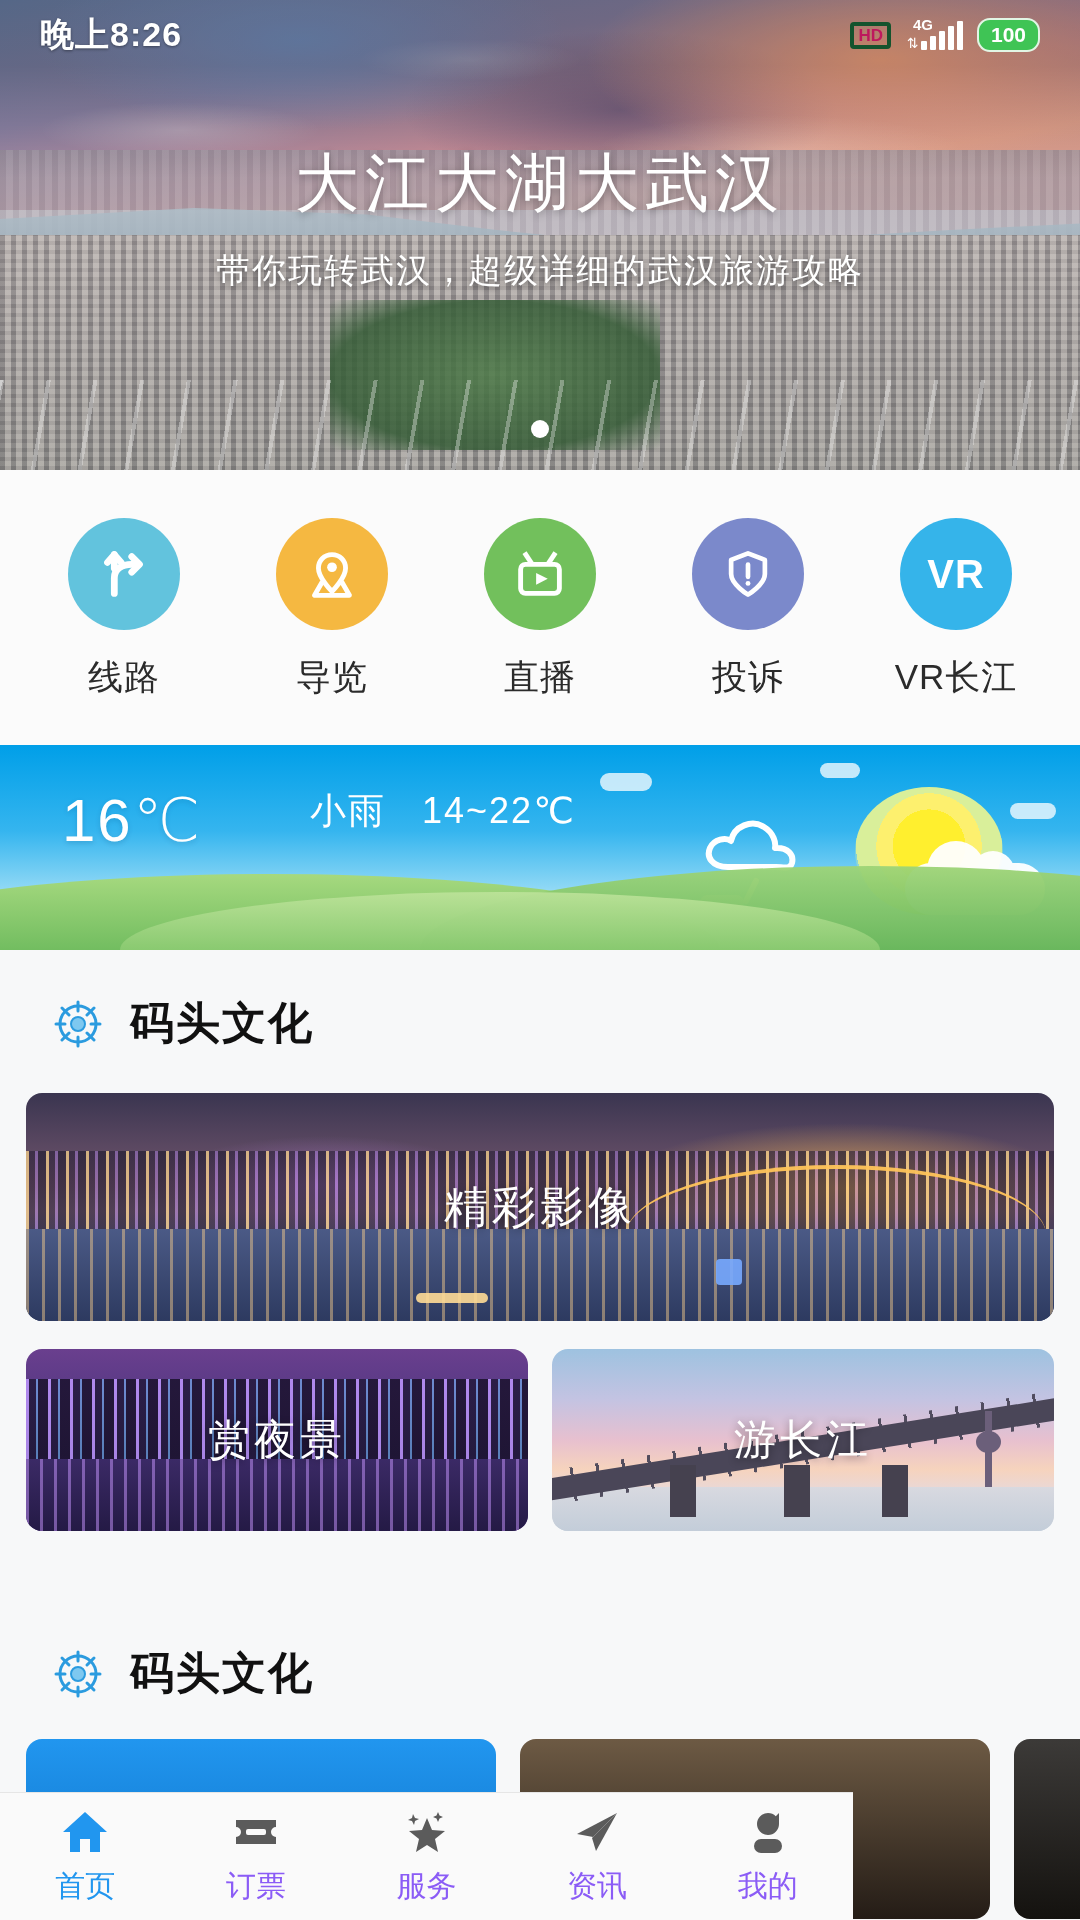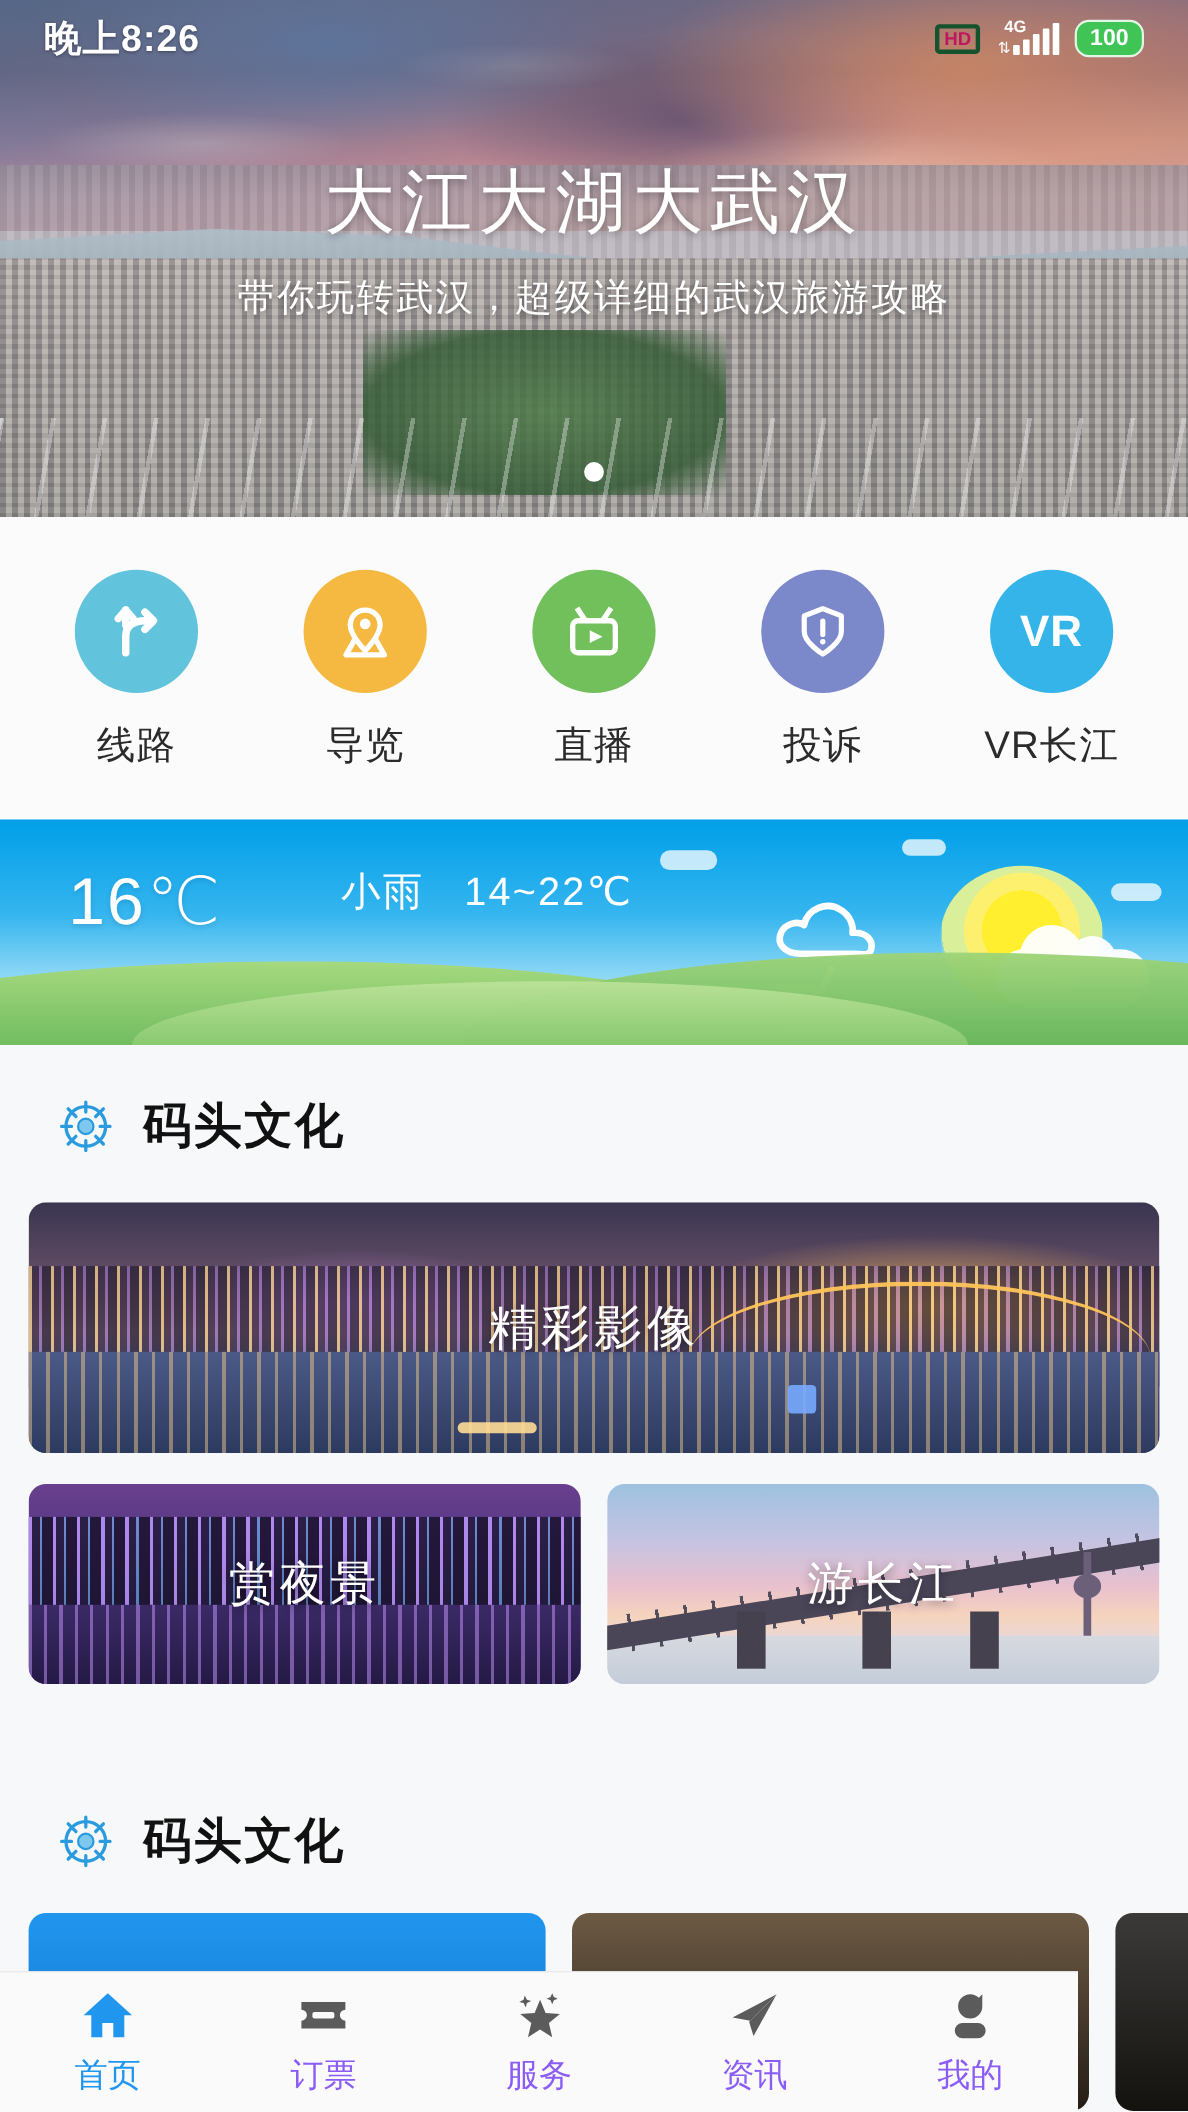--- a/index.html
+++ b/index.html
@@ -240,21 +240,21 @@
 
   .dock { position:absolute; left:0; top:1600px; width:1080px; }
   .dock-row { display:flex; gap:24px; margin:36px 0 0 26px; }
   .dock-card { width:470px; height:180px; border-radius:16px; flex:none; }
   .dock-blue { background:linear-gradient(180deg,#2196ef,#0d6fc4); }
   .dock-dark { background:linear-gradient(180deg,#6d5a44,#241c16); }
   .dock-cut { width:90px; background:linear-gradient(180deg,#3c3a38,#14120f); }
 
   
   .tabbar {
-    position:absolute; left:0; bottom:0; width:980px; height:128px;
+    position:absolute; left:0; bottom:0; width:853px; height:128px;
     background:#fafafa; border-top:1px solid #e6e6e6;
     display:flex; align-items:center; justify-content:space-around; z-index:5;
   }
   .tab { display:flex; flex-direction:column; align-items:center; gap:8px; width:200px; }
   .tab-label { font-size:30px; color:#8b5cf6; }
   .tab.active .tab-label { color:#2196ef; }
   .tab-icon { height:52px; display:flex; align-items:center; justify-content:center; }
 </style>
 </head>
 <body>

